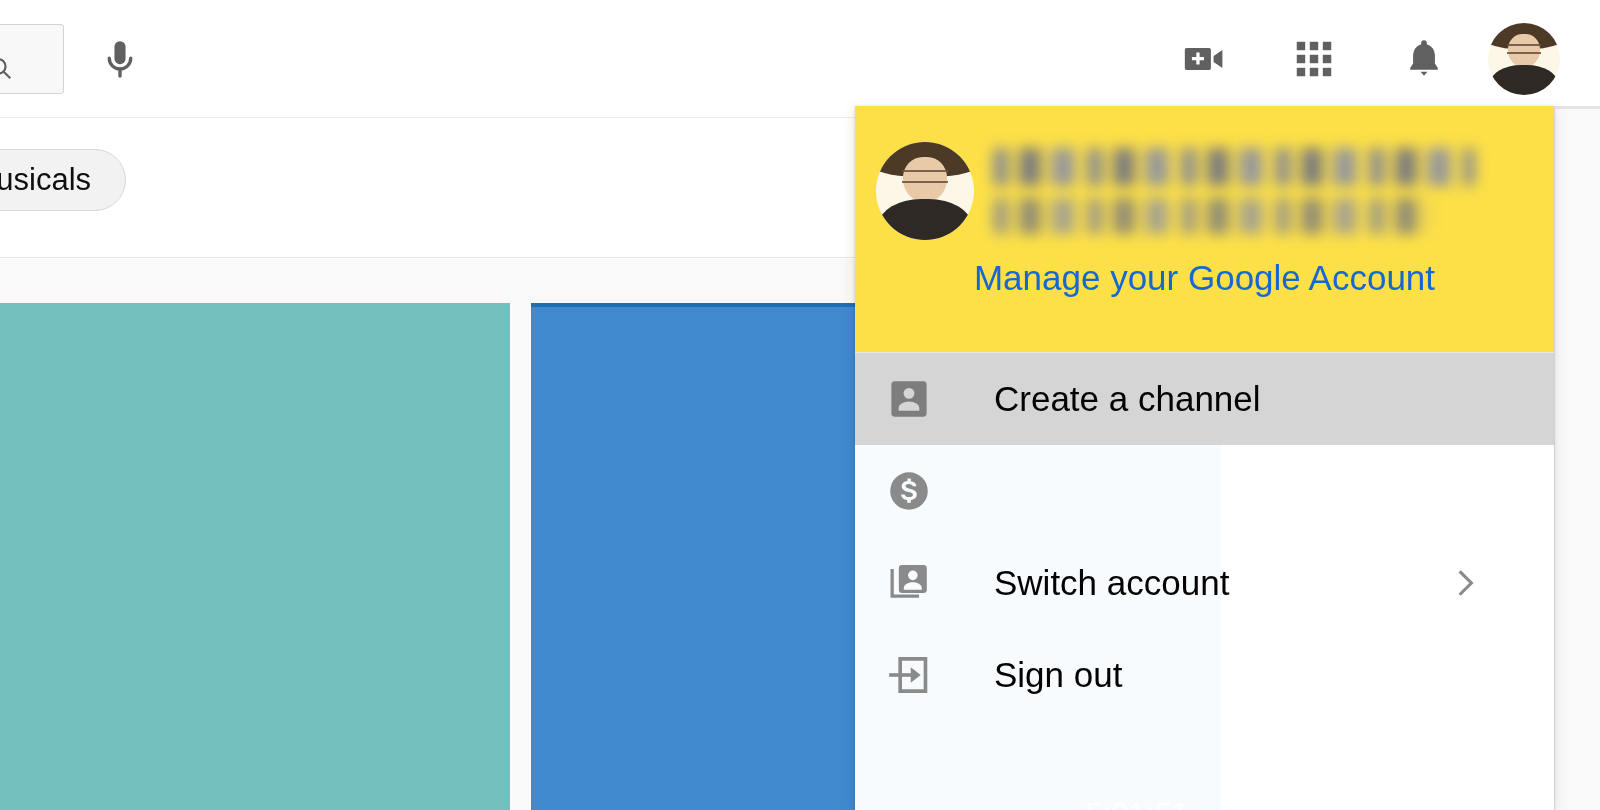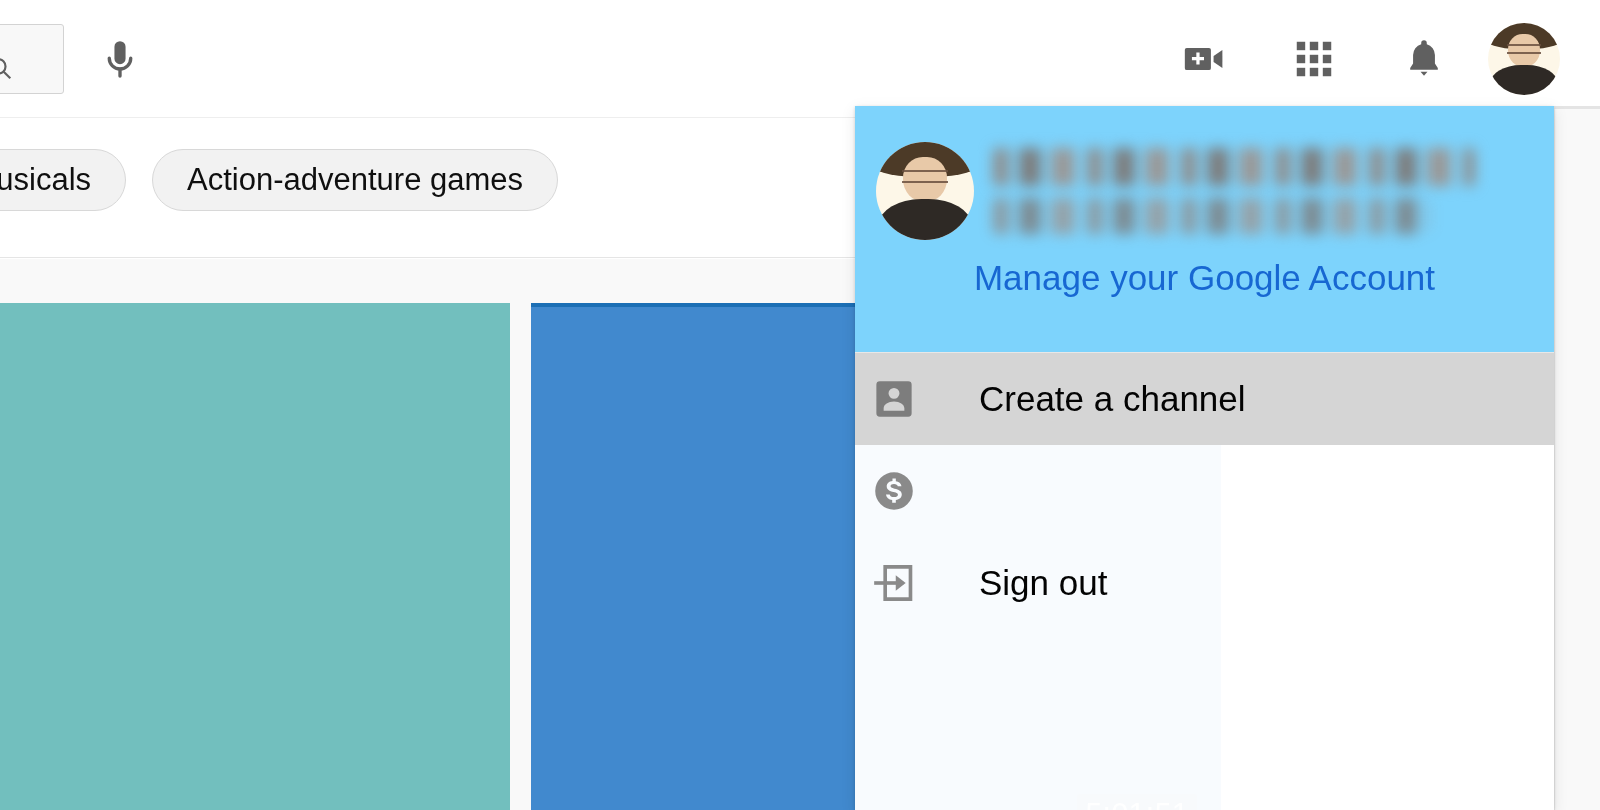--- a/index.html
+++ b/index.html
@@ -161,21 +161,21 @@
     width: 699px; height: 704px;
     background: rgba(255,255,255,0.965);
     box-shadow: 0 1px 3px rgba(0,0,0,.16), 0 4px 14px rgba(0,0,0,.10);
     box-sizing: border-box;
     overflow: hidden;
   }
 
   .acct-header {
     position: relative;
     height: 247px;
-    background: #7dd3fc;
+    background: #fde047;
     border-bottom: 1px solid #e8e8e8;
     box-sizing: border-box;
   }
   #menu-avatar {
     position: absolute; left: 21px; top: 36px;
     width: 98px; height: 98px;
   }
   .blur-line {
     position: absolute;
     border-radius: 5px;
@@ -200,21 +200,21 @@
     text-decoration: none;
     cursor: pointer;
   }
 
   
   .menu-list { position: relative; }
   .menu-item {
     position: relative;
     height: 92px;
     display: flex; align-items: center;
-    padding-left: 12px;
+    padding-left: 27px;
     cursor: pointer;
     box-sizing: border-box;
   }
   .menu-item.is-highlighted { background: #d5d5d5; }
   .menu-item .mi-icon {
     width: 54px; height: 54px;
     display: flex; align-items: center; justify-content: center;
     flex: none;
   }
   .menu-item .mi-icon svg { display:block; }
@@ -310,21 +310,20 @@
         <div class="collar"></div>
           <div class="body"></div>
       </div>
 
     </div>
   </div>
 
   <div class="chipbar">
     <div class="chips">
       <div class="chip">ovie musicals</div>
-      <div class="chip">Action-adventure games</div>
     </div>
   </div>
 
   <div class="grid">
     <div class="thumb" id="thumb-1"></div>
     <div class="thumb" id="thumb-2">
       <span class="thumb-duration">5:01:51</span>
     </div>
   </div>
 
@@ -359,20 +358,34 @@
 
       <div class="menu-item">
         <span class="mi-icon">
           <svg width="46" height="46" viewBox="0 0 24 24">
             <path fill="#8a8a8a" fill-rule="evenodd" d="M12 2.2a9.8 9.8 0 1 0 0 19.6 9.8 9.8 0 0 0 0-19.6zm.95 3.3v1.4c1.55.2 2.75 1.1 2.95 2.6h-1.95c-.15-.7-.8-1.2-1.95-1.2-1.1 0-1.8.45-1.8 1.15 0 .6.45.95 2.1 1.35 2.15.5 3.75 1.1 3.75 3.05 0 1.6-1.2 2.6-3.1 2.85v1.45h-1.9v-1.45c-1.8-.25-3.1-1.3-3.25-2.9h1.95c.15.85.95 1.35 2.25 1.35 1.3 0 2.05-.5 2.05-1.2 0-.65-.5-1-2.25-1.4-2.2-.5-3.6-1.25-3.6-3.05 0-1.5 1.2-2.5 3-2.75V5.5z"></path>
           </svg>
         </span>
       </div>
 
 
+      <div class="menu-item">
+        <span class="mi-icon">
+          <svg width="46" height="46" viewBox="0 0 24 24">
+            <path fill="none" stroke="#8a8a8a" stroke-width="1.7" stroke-linecap="square" d="M3.2 5.6v13.2h13.2"></path>
+            <path fill="#8a8a8a" fill-rule="evenodd" d="M8.4 2.6h11.2a1.7 1.7 0 0 1 1.7 1.7v11.2a1.7 1.7 0 0 1-1.7 1.7H8.4a1.7 1.7 0 0 1-1.7-1.7V4.3a1.7 1.7 0 0 1 1.7-1.7zM14 5.5a2.5 2.5 0 1 0 0 5 2.5 2.5 0 0 0 0-5zm0 6.15c-2.6 0-4.7 1.4-4.7 3.05v.85h9.4v-.85c0-1.65-2.1-3.05-4.7-3.05z"></path>
+          </svg>
+        </span>
+        <span class="mi-label">Switch account</span>
+        <span class="mi-arrow">
+          <svg width="34" height="34" viewBox="0 0 24 24">
+            <path fill="none" stroke="#8a8a8a" stroke-width="2.2" stroke-linecap="square" d="M9 4.5l7.5 7.5L9 19.5"></path>
+          </svg>
+        </span>
+      </div>
 
       <div class="menu-item">
         <span class="mi-icon">
           <svg width="46" height="46" viewBox="0 0 24 24">
             <path fill="none" stroke="#8a8a8a" stroke-width="1.9" stroke-linecap="square" d="M20.6 3.6H7.4v16.8h13.2V3.6z"></path>
             <path fill="none" stroke="#8a8a8a" stroke-width="1.9" stroke-linecap="square" d="M2.6 12h13.2"></path>
             <path fill="#8a8a8a" d="M12.9 7.9l5.2 4.1-5.2 4.1z"></path>
           </svg>
         </span>
         <span class="mi-label">Sign out</span>

